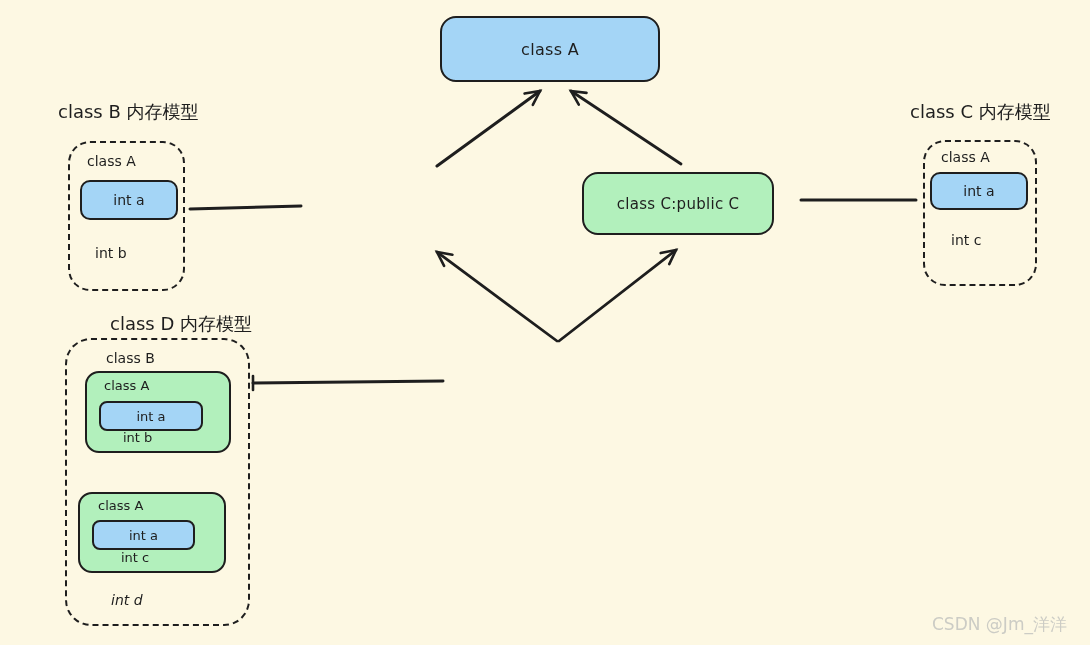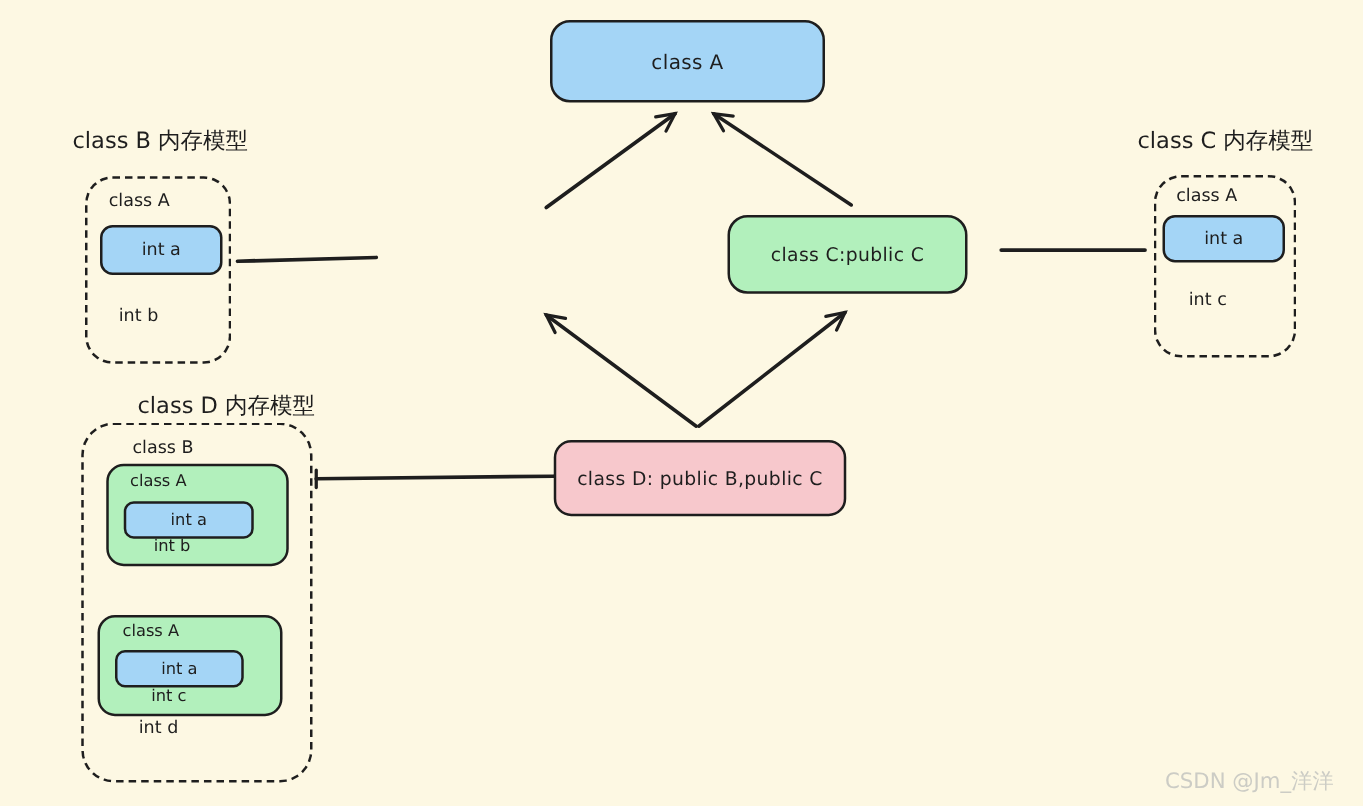--- a/index.html
+++ b/index.html
@@ -55,21 +55,21 @@
   .memd-classb{left:106px;top:350px;}
   .memd-greenb{left:85px;top:371px;width:146px;height:82px;}
   .memd-b-classa{left:104px;top:378px;}
   .memd-b-inta{left:99px;top:401px;width:104px;height:30px;border-radius:8px;}
   .memd-b-intb{left:123px;top:430px;}
   .memd-classc{left:97px;top:472px;margin-top:22px;}
   .memd-greenc{left:78px;top:492px;width:148px;height:81px;}
   .memd-c-classa{left:98px;top:498px;}
   .memd-c-inta{left:92px;top:520px;width:103px;height:30px;border-radius:8px;}
   .memd-c-intc{left:121px;top:550px;}
-  .memd-intd{left:111px;top:574px;}
+  .memd-intd{left:111px;top:592px;font-style:italic;}
   
   .watermark{left:932px;top:613px;font-size:17px;color:#ccccc5;z-index:3;text-align:center;}
 </style>
 </head>
 <body>
 
 <div class="stage">
 
   <svg class="wires" width="1090" height="645" viewBox="0 0 1090 645">
     <defs>
@@ -92,23 +92,20 @@
 
     <line x1="253" y1="383" x2="443" y2="381" stroke="#1e1e1e" stroke-width="3" stroke-linecap="round"></line>
     <line x1="253" y1="376" x2="253" y2="390" stroke="#1e1e1e" stroke-width="2.6" stroke-linecap="round"></line>
   </svg>
 
   <div class="abs node node-blue node-a">
     <span>class A</span>
   </div>
   <div class="abs node node-green node-c">
     <span>class C:public C</span>
-  </div>
-  <div class="abs node node-pink node-d">
-    <span>class D: public B,public C</span>
   </div>
 
   <div class="abs title memb-title">class B 内存模型</div>
   <div class="abs dashed-box memb-box"></div>
   <div class="abs lbl memb-classa">class A</div>
   <div class="abs mini memb-inta">
     <span>int a</span>
   </div>
   <div class="abs lbl memb-intb">int b</div>
 

